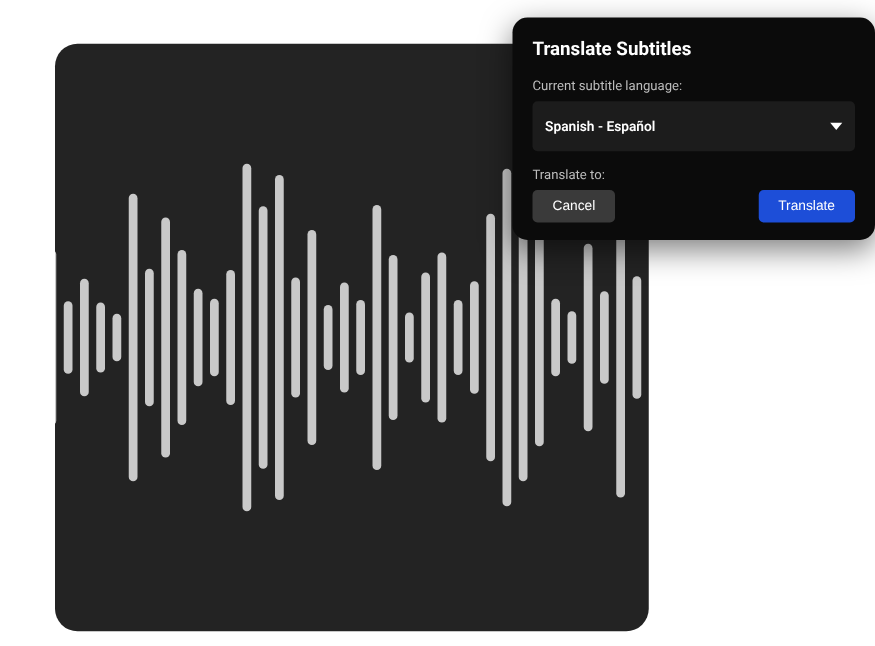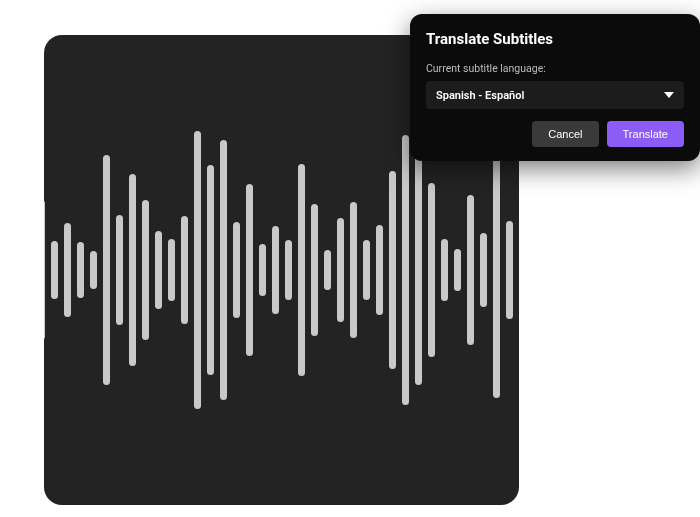--- a/index.html
+++ b/index.html
@@ -61,21 +61,21 @@
   }
   .field-label {
     font-size: 10.5px;
     color: #bdbdbd;
     margin-bottom: 6px;
   }
   .select {
     width: 100%;
     background: #1c1c1c;
     border-radius: 4px;
-    height: 28px;
+    height: 40px;
     display: flex;
     align-items: center;
     justify-content: space-between;
     padding: 0 10px;
     box-sizing: border-box;
     font-size: 11px;
     font-weight: 600;
     color: #ffffff;
     margin-bottom: 12px;
     cursor: pointer;
@@ -88,42 +88,42 @@
     justify-content: center;
   }
   .select .chev svg {
     width: 10px;
     height: 6px;
     fill: #ffffff;
   }
 
   .button-row {
     display: flex;
-    justify-content: flex-end;
+    justify-content: space-between;
     gap: 8px;
     margin-top: 0;
   }
   .btn {
     height: 26px;
     border-radius: 4px;
     font-size: 11px;
     font-weight: 500;
     padding: 0 16px;
     display: flex;
     align-items: center;
     justify-content: center;
     cursor: pointer;
     border: none;
     color: #ffffff;
   }
   .btn-cancel {
     background: #3a3a3a;
   }
   .btn-primary {
-    background: #8b5cf6;
+    background: #1d4ed8;
   }
 </style>
 </head>
 <body>
 
 <div class="waveform-panel">
   <div class="waveform" id="waveform">
       <div class="bar" style="height: 140px;"></div>
       <div class="bar" style="height: 58px;"></div>
       <div class="bar" style="height: 94px;"></div>
@@ -171,18 +171,19 @@
   <div class="field-label">Current subtitle language:</div>
   <div class="select">
     <span>Spanish - Español</span>
     <span class="chev">
       <svg viewBox="0 0 10 6">
           <path d="M0 0 L5 6 L10 0 Z"></path>
         </svg>
     </span>
   </div>
 
+  <div class="field-label">Translate to:</div>
 
   <div class="button-row">
     <button class="btn btn-cancel">Cancel</button>
     <button class="btn btn-primary">Translate</button>
   </div>
 </div>
 
 </body></html>

